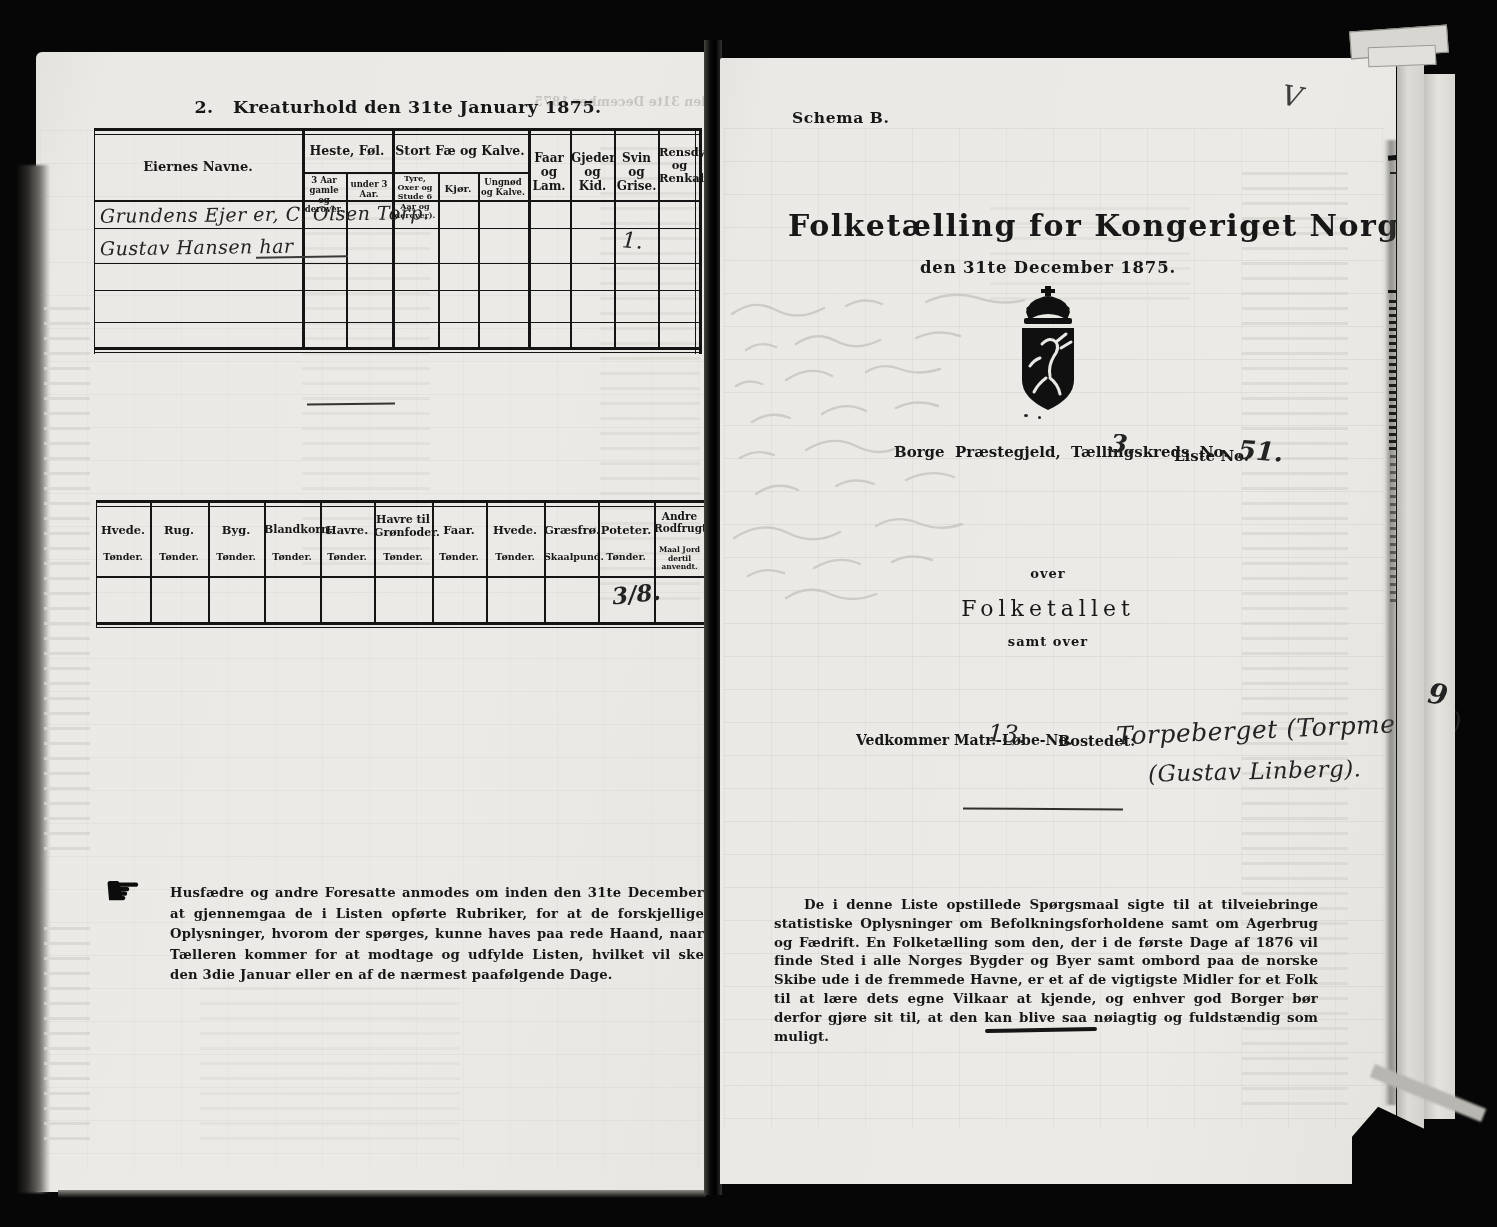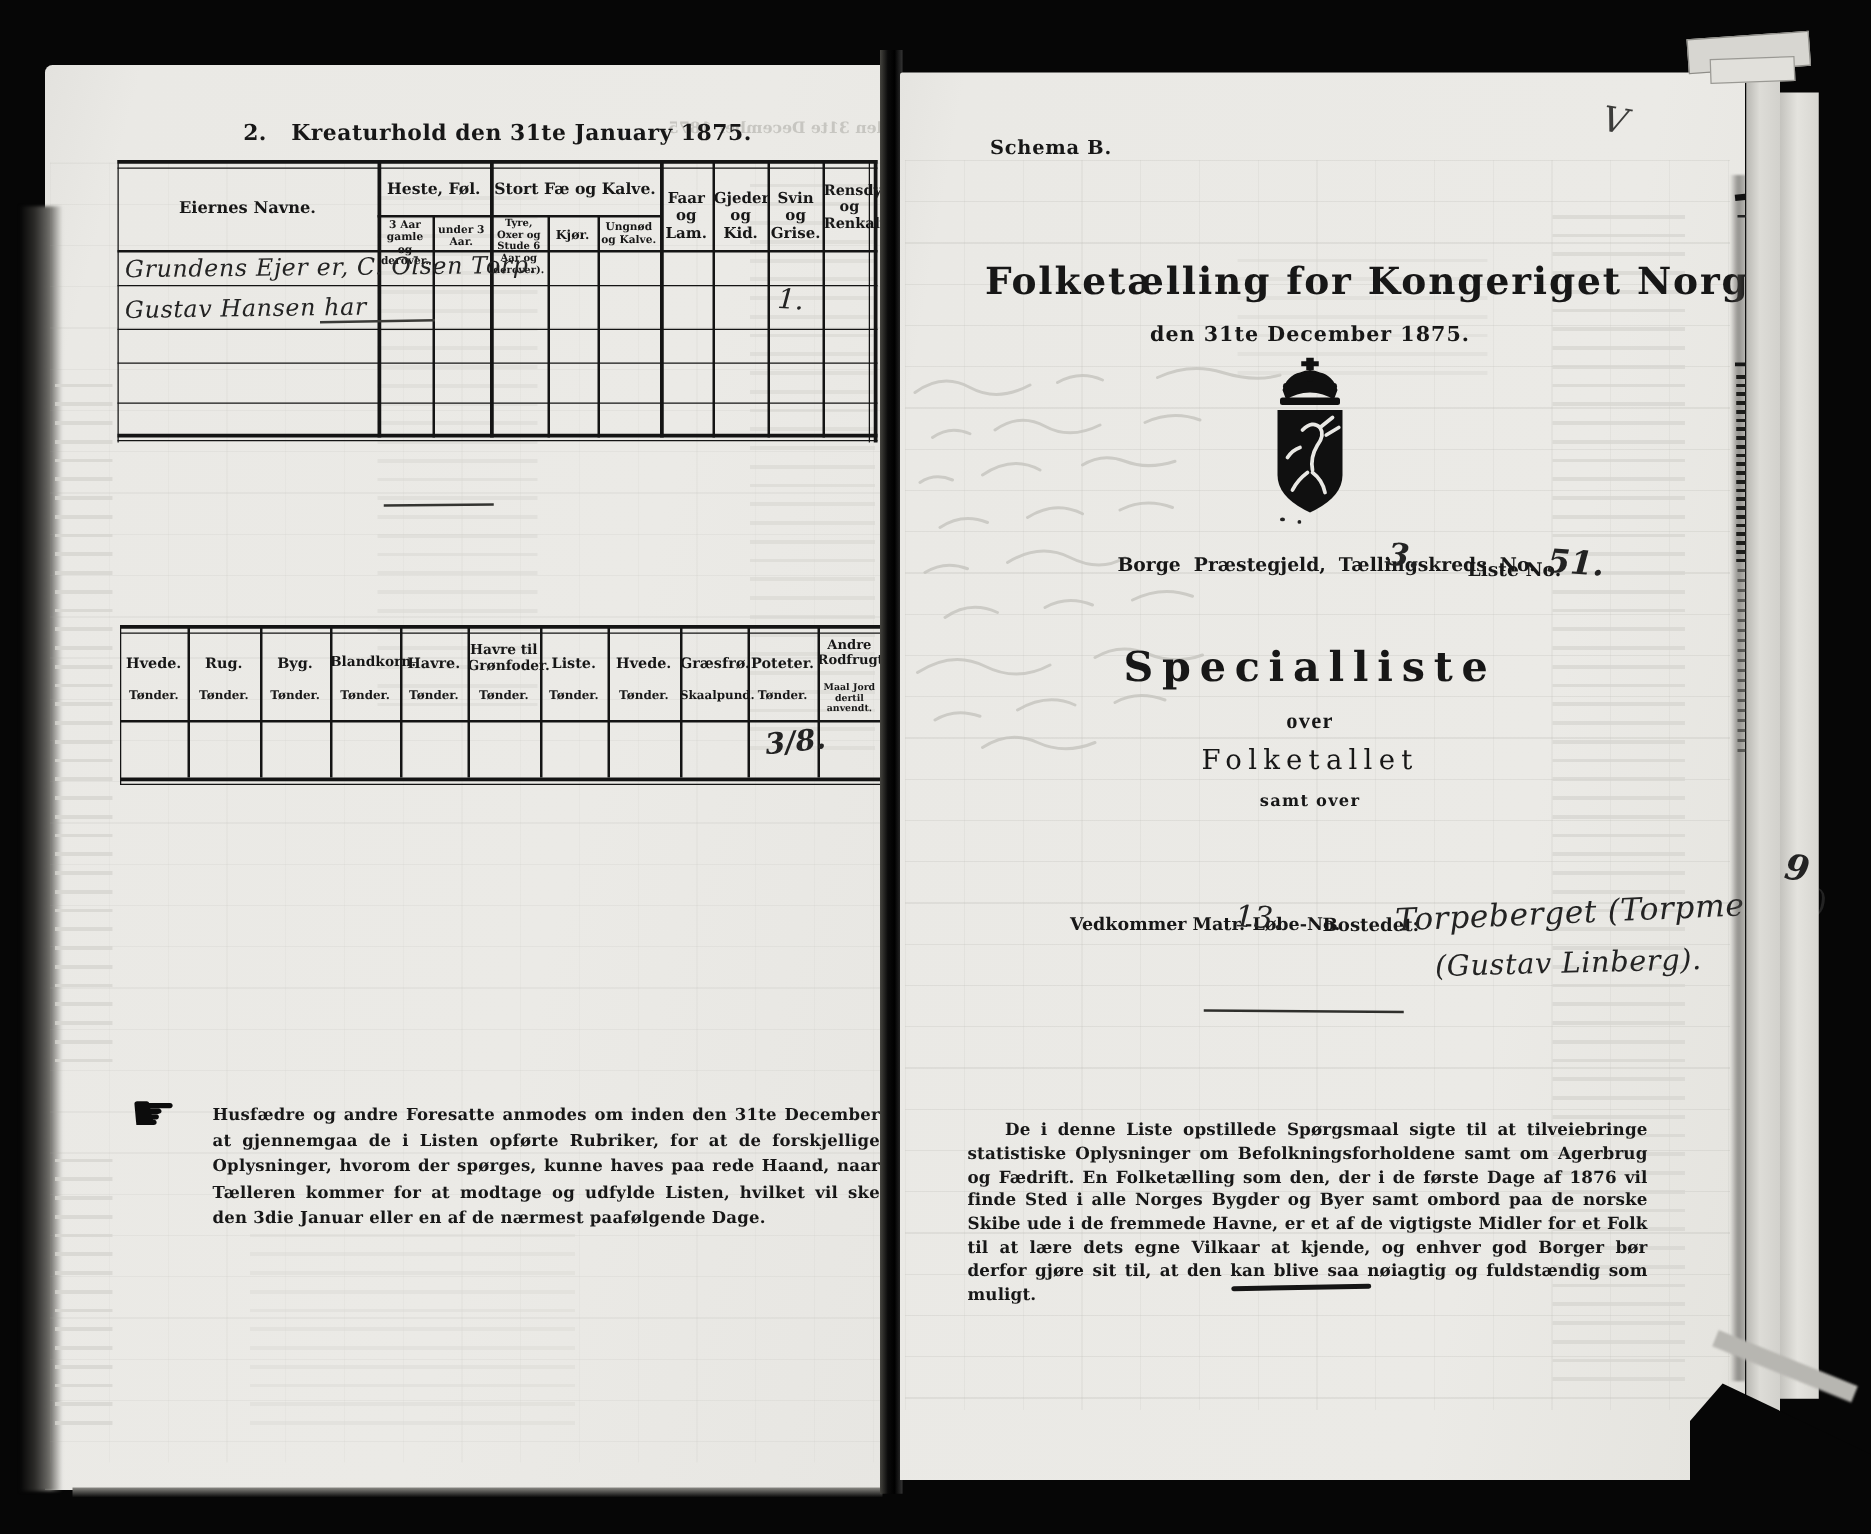--- a/index.html
+++ b/index.html
@@ -120,21 +120,21 @@
     <div class="cellhead print" style="left:54px;top:24px;width:58px;font-size:11.5px;">Rug.</div>
     <div class="cellhead print" style="left:54px;top:52px;width:58px;font-size:9.5px;">Tønder.</div>
     <div class="cellhead print" style="left:112px;top:24px;width:56px;font-size:11.5px;">Byg.</div>
     <div class="cellhead print" style="left:112px;top:52px;width:56px;font-size:9.5px;">Tønder.</div>
     <div class="cellhead print" style="left:168px;top:24px;width:56px;font-size:11px;">Blandkorn.</div>
     <div class="cellhead print" style="left:168px;top:52px;width:56px;font-size:9.5px;">Tønder.</div>
     <div class="cellhead print" style="left:224px;top:24px;width:54px;font-size:11.5px;">Havre.</div>
     <div class="cellhead print" style="left:224px;top:52px;width:54px;font-size:9.5px;">Tønder.</div>
     <div class="cellhead print" style="left:278px;top:14px;width:58px;font-size:11px;">Havre til Grønfoder.</div>
     <div class="cellhead print" style="left:278px;top:52px;width:58px;font-size:9.5px;">Tønder.</div>
-    <div class="cellhead print" style="left:336px;top:24px;width:54px;font-size:11.5px;">Liste.</div>
+    <div class="cellhead print" style="left:336px;top:24px;width:54px;font-size:11.5px;">Faar.</div>
     <div class="cellhead print" style="left:336px;top:52px;width:54px;font-size:9.5px;">Tønder.</div>
     <div class="cellhead print" style="left:390px;top:24px;width:58px;font-size:11.5px;">Hvede.</div>
     <div class="cellhead print" style="left:390px;top:52px;width:58px;font-size:9.5px;">Tønder.</div>
     <div class="cellhead print" style="left:448px;top:24px;width:54px;font-size:11.5px;">Græsfrø.</div>
     <div class="cellhead print" style="left:448px;top:52px;width:54px;font-size:9.5px;">Skaalpund.</div>
     <div class="cellhead print" style="left:502px;top:24px;width:56px;font-size:11.5px;">Poteter.</div>
     <div class="cellhead print" style="left:502px;top:52px;width:56px;font-size:9.5px;">Tønder.</div>
     <div class="cellhead print" style="left:558px;top:10px;width:51px;font-size:10.5px;">Andre Rodfrugter.</div>
     <div class="cellhead print" style="left:558px;top:46px;width:51px;font-size:7.5px;">Maal Jord dertil anvendt.</div>
 
@@ -193,22 +193,21 @@
     </g>
   </svg>
   <div class="abs" style="left:1024px;top:414px;width:4px;height:3px;background:#222;border-radius:50%;"></div>
   <div class="abs" style="left:1038px;top:416px;width:3px;height:3px;background:#222;border-radius:50%;"></div>
 
   <div class="abs print bold nowrap" style="left:894px;top:443px;font-size:15px;white-space:pre;">Borge  Præstegjeld,  Tællingskreds  No.</div>
   <div class="abs hand" style="left:1110px;top:430px;font-size:25px;font-weight:bold;transform:rotate(6deg);">3.</div>
   <div class="abs print bold nowrap" style="left:1174px;top:447px;font-size:15px;">Liste No.</div>
   <div class="abs hand" style="left:1238px;top:436px;font-size:26px;font-weight:bold;transform:rotate(4deg);">51.</div>
 
-  <div class="abs print bold ctr nowrap" style="left:848px;top:514px;width:400px;font-size:33px;letter-spacing:7px;">Specialliste</div>
-  <div class="abs print bold ctr" style="left:848px;top:566px;width:400px;font-size:18px;letter-spacing:1px;font-family:Liberation Serif, serif;">over</div>
+  <div class="abs print bold ctr" style="left:848px;top:566px;width:400px;font-size:13px;letter-spacing:1px;">over</div>
   <div class="abs print ctr nowrap" style="left:848px;top:596px;width:400px;font-size:22px;letter-spacing:5px;">Folketallet</div>
   <div class="abs print bold ctr" style="left:848px;top:634px;width:400px;font-size:13px;letter-spacing:1px;">samt over</div>
 
   <div class="abs print bold nowrap" style="left:856px;top:732px;font-size:14px;">Vedkommer Matr.-Løbe-No.</div>
   <div class="abs hand" style="left:988px;top:720px;font-size:24px;transform:rotate(3deg);">13.</div>
   <div class="abs print bold nowrap" style="left:1058px;top:732px;font-size:14.5px;">Bostedet:</div>
   <div class="abs hand nowrap" style="left:1116px;top:714px;font-size:25px;letter-spacing:.5px;transform:rotate(-2.5deg);">Torpeberget (Torpmellem)</div>
   <div class="abs hand nowrap" style="left:1148px;top:758px;font-size:23px;letter-spacing:.5px;transform:rotate(-1.5deg);">(Gustav Linberg).</div>
 
   <div class="abs" style="left:963px;top:808px;width:160px;height:2px;background:#2f2f2c;transform:rotate(.4deg);"></div>

